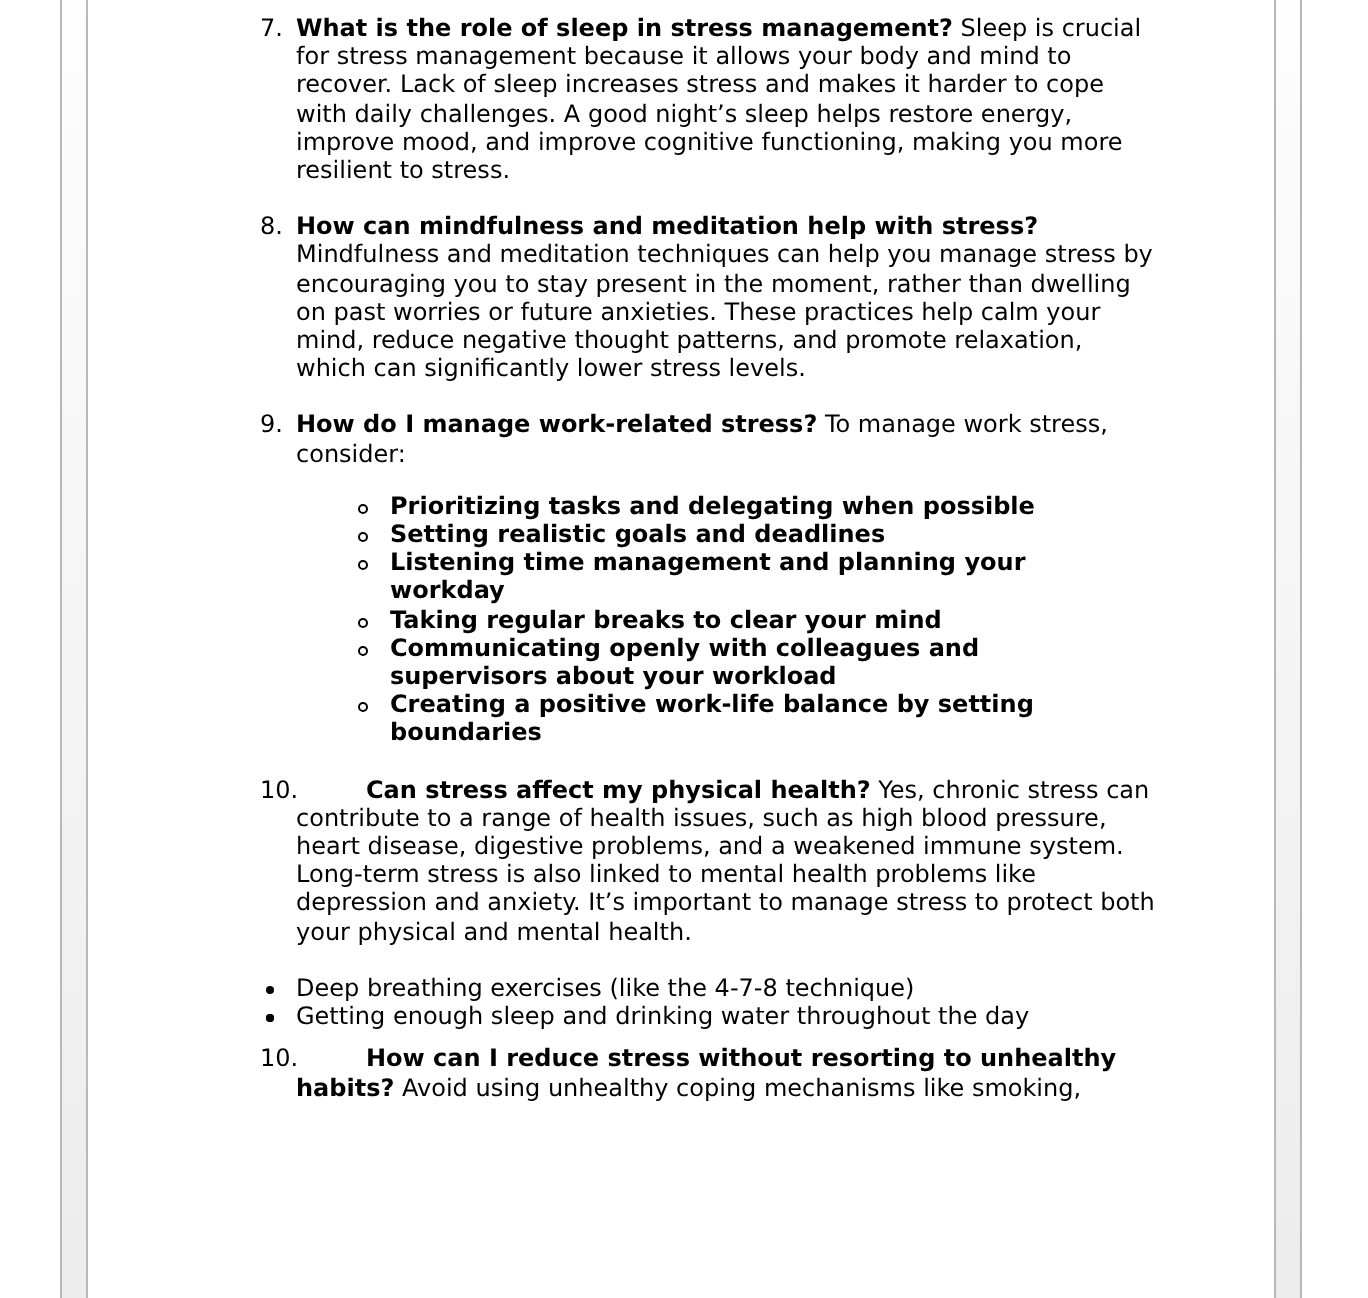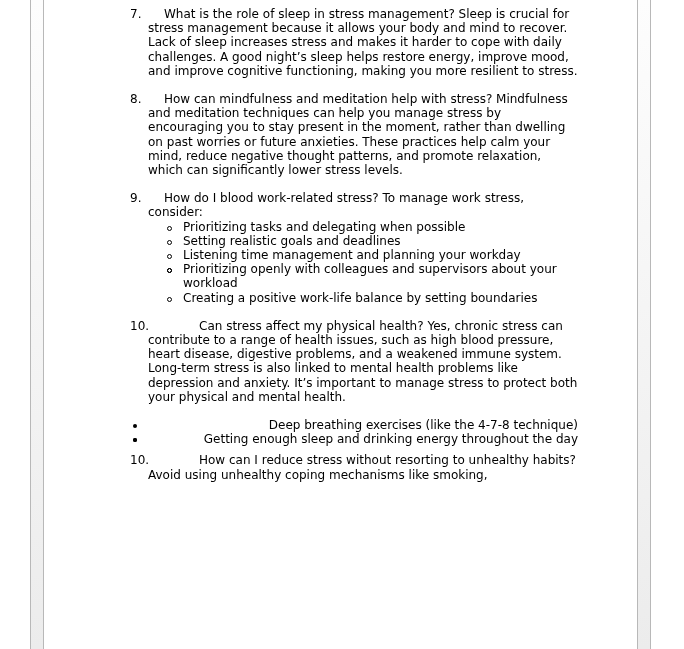--- a/index.html
+++ b/index.html
@@ -15,30 +15,30 @@
       background: linear-gradient(#fdfdfd, #ececec);
     }
     .band.left { left: 30px; }
     .band.right { left: 637px; }
     .content {
       position: absolute; left: 148px; top: 7px; width: 430px;
       font-size: 12px; line-height: 14.2px;
     }
     .item { position: relative; margin-bottom: 14px; }
     .num { position: absolute; left: -18px; top: 0; }
-    .q { font-weight: normal; margin-left: 16px; }
+    .q { font-weight: bold; }
     .indent { display: inline-block; width: 35px; }
-    .sub { list-style: none; margin: 0; padding: 0 0 0 35px; }
+    .sub { list-style: none; margin: 12px; padding: 0 0 0 35px; font-weight: bold; }
     .sub li { position: relative; }
     .sub li .circ {
       position: absolute; left: -16px; top: 6px; width: 3px; height: 3px;
       border: 1px solid #000; border-radius: 50%;
     }
     .bullets { list-style: none; margin: 0 0 7px 0; padding: 0; }
-    .bullets li { position: relative; text-align: right; }
+    .bullets li { position: relative; }
     .bullets li .dot {
       position: absolute; left: -15px; top: 6px; width: 4px; height: 4px;
       background: #000; border-radius: 50%;
     }
   </style>
 </head>
 <body>
 
 <div class="band left"></div>
 <div class="band right"></div>
@@ -50,41 +50,41 @@
     <span class="q">What is the role of sleep in stress management?</span><span> Sleep is crucial for stress management because it allows your body and mind to recover. Lack of sleep increases stress and makes it harder to cope with daily challenges. A good night’s sleep helps restore energy, improve mood, and improve cognitive functioning, making you more resilient to stress.</span>
   </div>
 
   <div class="item">
     <span class="num">8.</span>
     <span class="q">How can mindfulness and meditation help with stress?</span><span> Mindfulness and meditation techniques can help you manage stress by encouraging you to stay present in the moment, rather than dwelling on past worries or future anxieties. These practices help calm your mind, reduce negative thought patterns, and promote relaxation, which can significantly lower stress levels.</span>
   </div>
 
   <div class="item">
     <span class="num">9.</span>
-    <span class="q">How do I blood work-related stress?</span><span> To manage work stress, consider:</span>
+    <span class="q">How do I manage work-related stress?</span><span> To manage work stress, consider:</span>
     <ul class="sub">
       <li><span class="circ"></span><span>Prioritizing tasks and delegating when possible</span></li>
       <li><span class="circ"></span><span>Setting realistic goals and deadlines</span></li>
       <li><span class="circ"></span><span>Listening time management and planning your workday</span></li>
-      <li><span class="circ"></span></li>
-      <li><span class="circ"></span><span>Prioritizing openly with colleagues and supervisors about your workload</span></li>
+      <li><span class="circ"></span><span>Taking regular breaks to clear your mind</span></li>
+      <li><span class="circ"></span><span>Communicating openly with colleagues and supervisors about your workload</span></li>
       <li><span class="circ"></span><span>Creating a positive work-life balance by setting boundaries</span></li>
     </ul>
   </div>
 
   <div class="item">
     <span class="num">10.</span>
     <span class="indent"></span><span class="q">Can stress affect my physical health?</span><span> Yes, chronic stress can contribute to a range of health issues, such as high blood pressure, heart disease, digestive problems, and a weakened immune system. Long-term stress is also linked to mental health problems like depression and anxiety. It’s important to manage stress to protect both your physical and mental health.</span>
   </div>
 
 
   <ul class="bullets">
     <li><span class="dot"></span><span>Deep breathing exercises (like the 4-7-8 technique)</span></li>
     <li><span class="dot"></span></li>
-    <li><span class="dot"></span><span>Getting enough sleep and drinking energy throughout the day</span></li>
+    <li><span class="dot"></span><span>Getting enough sleep and drinking water throughout the day</span></li>
   </ul>
 
   <div class="item">
     <span class="num">10.</span>
     <span class="indent"></span><span class="q">How can I reduce stress without resorting to unhealthy habits?</span><span> Avoid using unhealthy coping mechanisms like smoking,</span>
   </div>
 
 </div>
 
 </body></html>

